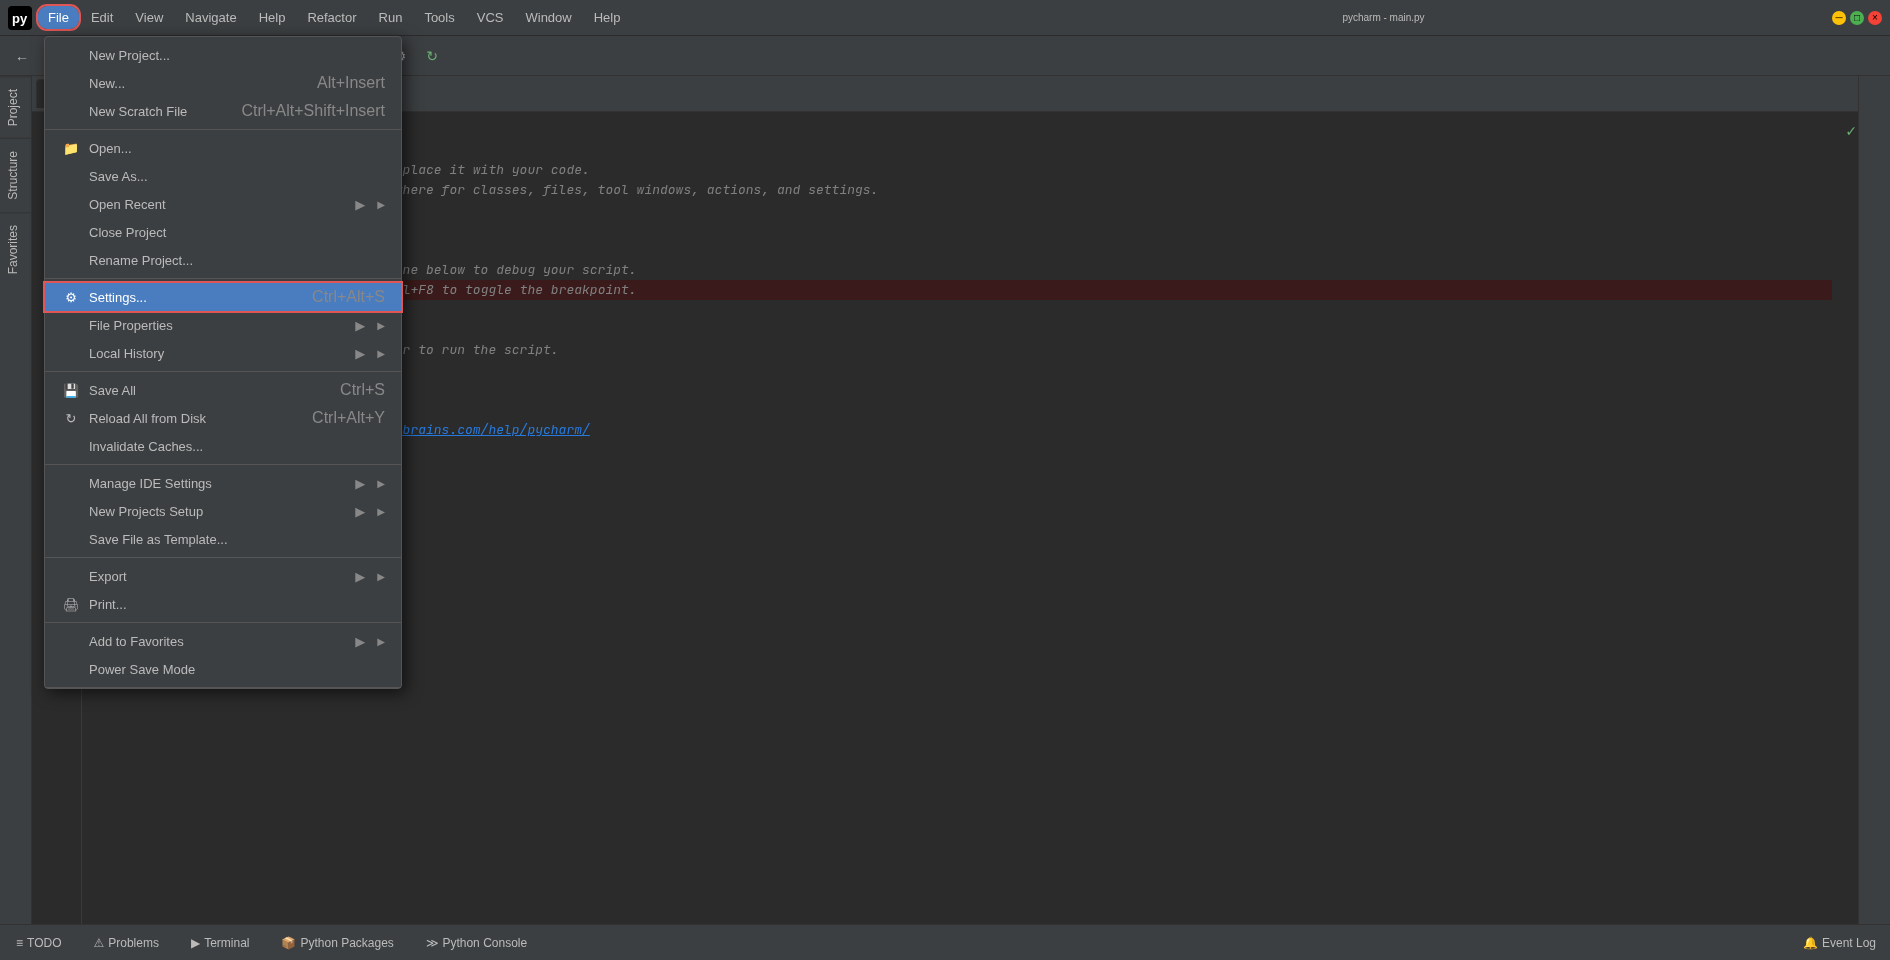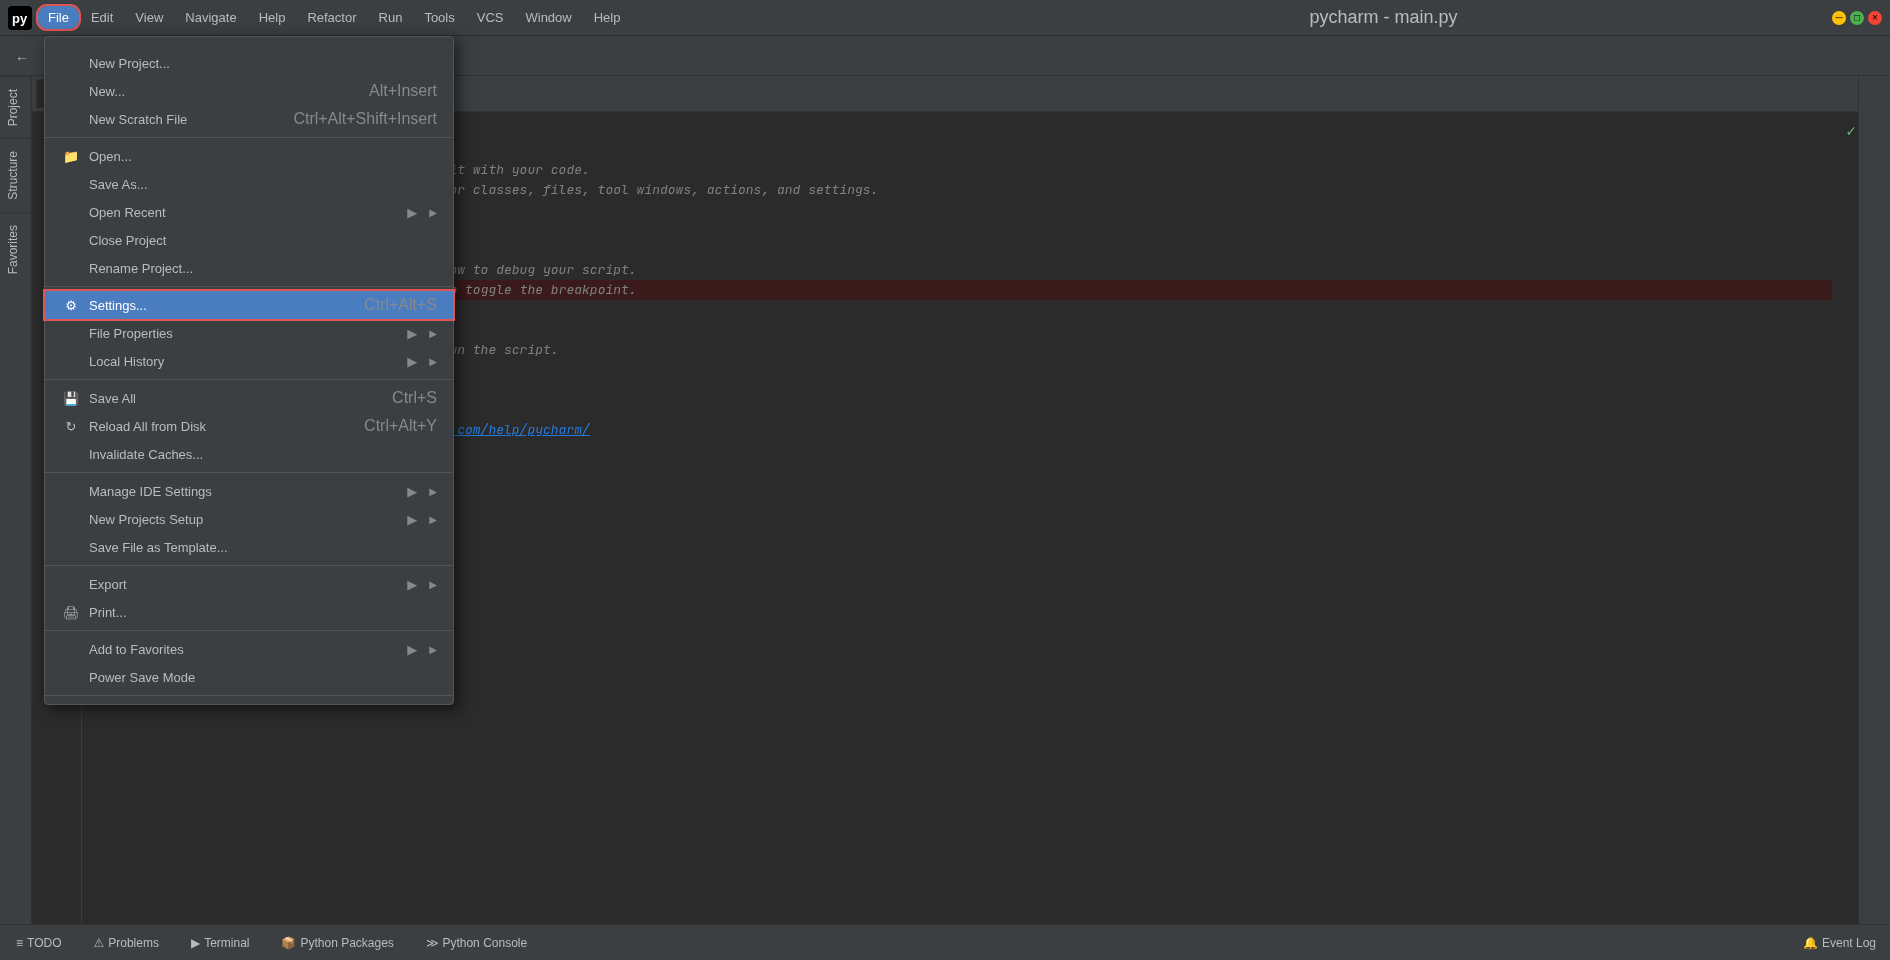--- a/index.html
+++ b/index.html
@@ -9,21 +9,21 @@
     #titlebar {
       display: flex; align-items: center; background: #3c3f41; height: 36px; padding: 0 8px;
       border-bottom: 1px solid #2b2b2b;
     }
     #titlebar .app-icon { width: 24px; height: 24px; margin-right: 6px; }
     #titlebar .menu-bar { display: flex; gap: 2px; flex: 1; }
     #titlebar .menu-item {
       padding: 4px 10px; cursor: pointer; border-radius: 9px; color: #bbbbbb; font-size: 13px;
     }
     #titlebar .menu-item.file-active { background: #4a7dc0; color: white; outline: 2px solid #e05555; }
-    #titlebar .title-center { flex: 1; text-align: center; color: #bbbbbb; font-size: 18px; }
+    #titlebar .title-center { flex: 1; text-align: center; color: #bbbbbb; font-size: 10px; }
     #titlebar .window-controls { display: flex; gap: 4px; }
     #titlebar .win-btn { width: 14px; height: 14px; border-radius: 50%; border: none; cursor: pointer; font-size: 10px; display: flex; align-items: center; justify-content: center; }
     #titlebar .win-min { background: #ffc107; }
     #titlebar .win-max { background: #4caf50; }
     #titlebar .win-close { background: #f44336; }
 
     
     #toolbar {
       display: flex; align-items: center; background: #3c3f41; height: 40px; padding: 0 8px;
       border-bottom: 1px solid #323232; gap: 4px;
@@ -123,24 +123,24 @@
     }
     #bottom-bar .bottom-tab {
       display: flex; align-items: center; gap: 4px; padding: 4px 8px;
       cursor: pointer; border-radius: 3px;
     }
     #bottom-bar .spacer { flex: 1; }
     #bottom-bar .status-item { padding: 2px 6px; cursor: pointer; text-align: right; }
 
     
     #file-menu {
-      position: fixed; top: 36px; left: 44px; width: 410px;
+      position: fixed; top: 36px; left: 44px; width: 358px;
       background: #3c3f41; border: 1px solid #555; border-radius: 4px;
       box-shadow: 4px 4px 16px rgba(0,0,0,0.6); z-index: 200;
-      padding: 8px 0;
+      padding: 0 0;
     }
     .menu-section { border-bottom: 1px solid #555; padding: 4px 0; }
     .menu-row {
       display: flex; align-items: center; padding: 5px 16px;
       cursor: pointer; color: #bbbbbb; font-size: 13px; gap: 8px;
       min-height: 28px;
     }
     .menu-row .label { flex: 1; }
     .menu-row .shortcut { color: #888; font-size: 16px; margin-left: auto; }
     .menu-row .arrow { color: #888; margin-left: 4px; }

